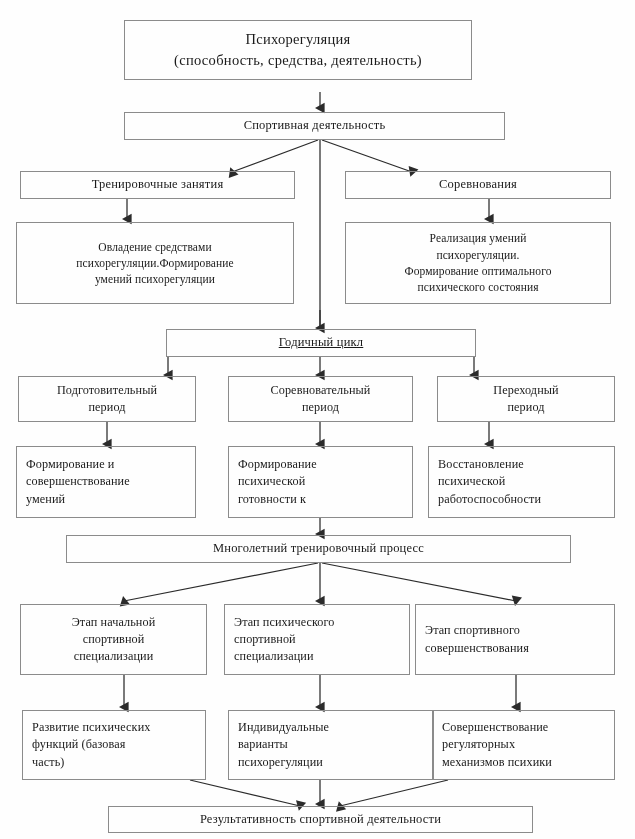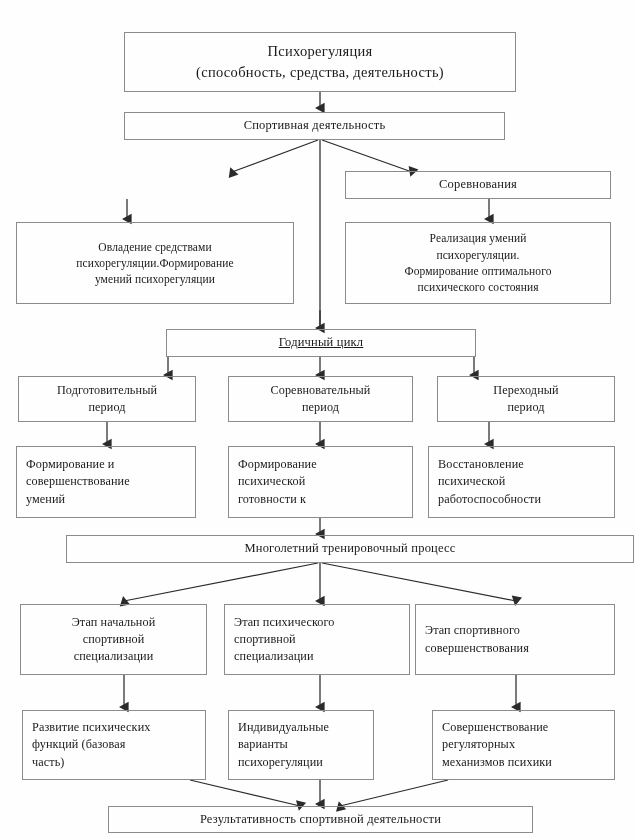--- a/index.html
+++ b/index.html
@@ -62,29 +62,32 @@
       <path d="M124,675 L124,707" marker-end="url(#ahd)"></path>
       <path d="M320,675 L320,707" marker-end="url(#ahd)"></path>
       <path d="M516,675 L516,707" marker-end="url(#ahd)"></path>
 
       <path d="M190,780 L300,806" marker-end="url(#ahd)"></path>
       <path d="M320,780 L320,804" marker-end="url(#ahd)"></path>
       <path d="M448,780 L340,806" marker-end="url(#ahd)"></path>
     </g>
   </svg>
 
-  <div class="node big" style="left:124px;top:32px;width:392px;height:60px;">
+  <div class="node big" style="left:124px;top:20px;width:348px;height:60px;">
     <span class="txt">Психорегуляция
 (способность,  средства,  деятельность)</span>
   </div>
 
   <div class="node mid" style="left:124px;top:112px;width:381px;height:28px;">
     <span class="txt">Спортивная деятельность</span>
   </div>
 
+  <div class="node mid" style="left:20px;top:171px;width:275px;height:28px;">
+    <span class="txt">Тренировочные занятия</span>
+  </div>
   <div class="node mid" style="left:345px;top:171px;width:266px;height:28px;">
     <span class="txt">Соревнования</span>
   </div>
 
   <div class="node" style="left:16px;top:222px;width:278px;height:82px;">
     <span class="txt">Овладение средствами
 психорегуляции.Формирование
 умений психорегуляции</span>
   </div>
   <div class="node" style="left:345px;top:222px;width:266px;height:82px;">
@@ -120,21 +123,21 @@
     <span class="txt">Формирование
 психической
 готовности к</span>
   </div>
   <div class="node lead left-al" style="left:428px;top:446px;width:187px;height:72px;">
     <span class="txt">Восстановление
 психической
 работоспособности</span>
   </div>
 
-  <div class="node mid" style="left:66px;top:535px;width:568px;height:28px;">
+  <div class="node mid" style="left:66px;top:535px;width:505px;height:28px;">
     <span class="txt">Многолетний тренировочный процесс</span>
   </div>
 
   <div class="node lead" style="left:20px;top:604px;width:187px;height:71px;">
     <span class="txt">Этап начальной
 спортивной
 специализации</span>
   </div>
   <div class="node lead left-al" style="left:224px;top:604px;width:186px;height:71px;">
     <span class="txt">Этап психического
@@ -144,21 +147,21 @@
   <div class="node lead just-al" style="left:415px;top:604px;width:200px;height:71px;">
     <span class="txt">Этап            спортивного
 совершенствования</span>
   </div>
 
   <div class="node lead left-al" style="left:22px;top:710px;width:184px;height:70px;">
     <span class="txt">Развитие психических
 функций (базовая
 часть)</span>
   </div>
-  <div class="node lead left-al" style="left:228px;top:710px;width:146px;height:70px;">
+  <div class="node lead left-al" style="left:228px;top:710px;width:206px;height:70px;">
     <span class="txt">Индивидуальные
 варианты
 психорегуляции</span>
   </div>
   <div class="node lead left-al" style="left:432px;top:710px;width:183px;height:70px;">
     <span class="txt">Совершенствование
 регуляторных
 механизмов психики</span>
   </div>
 

